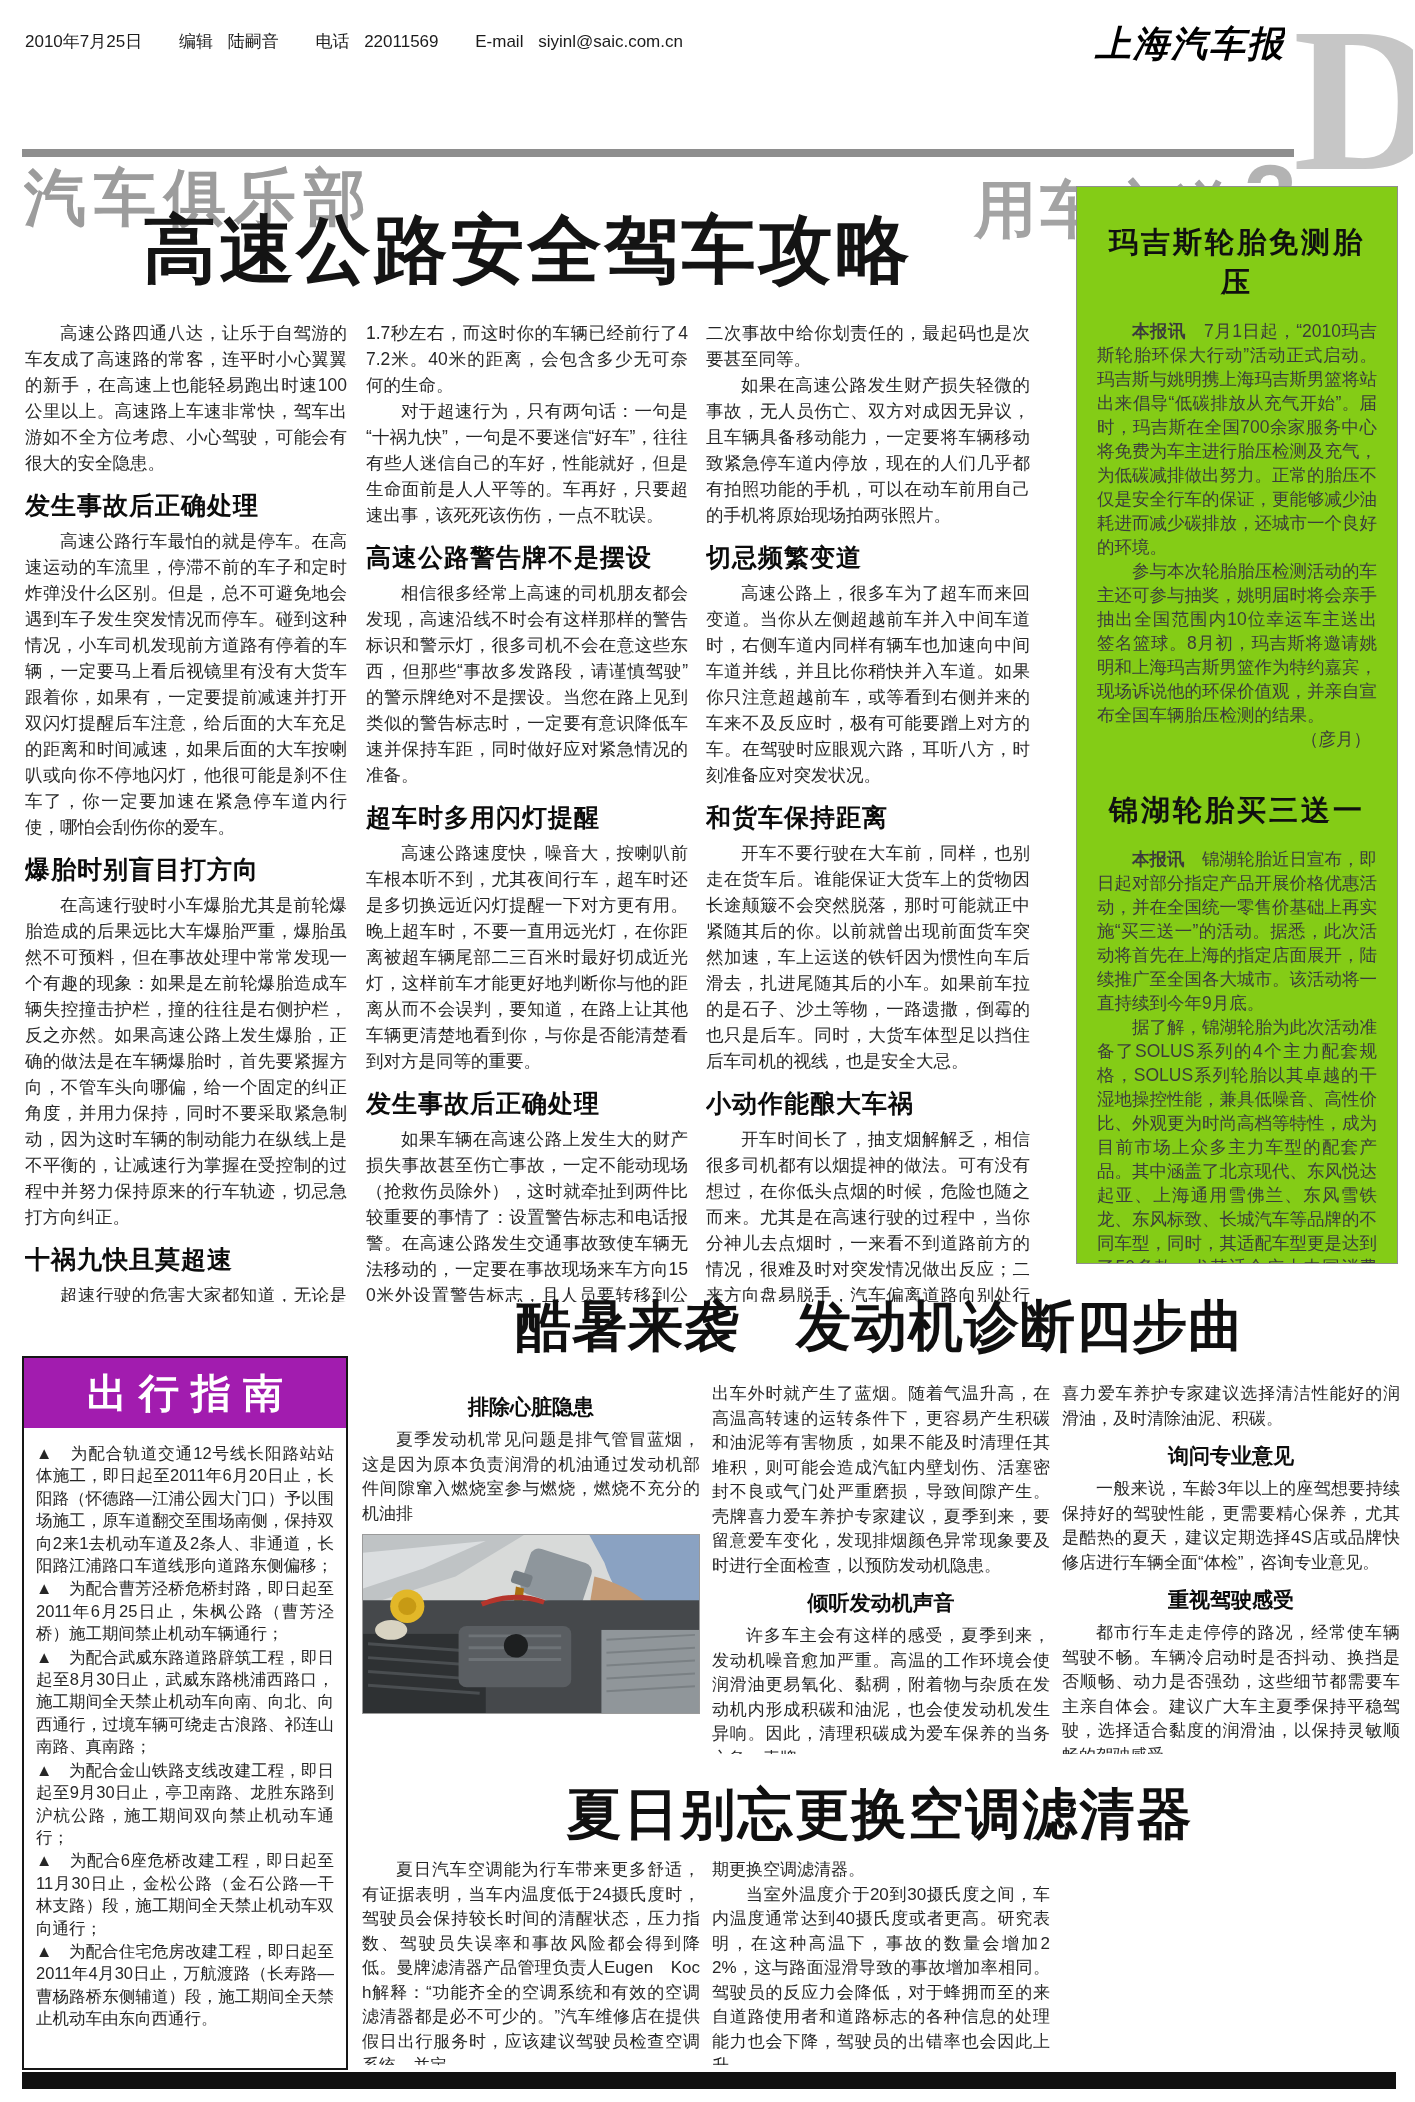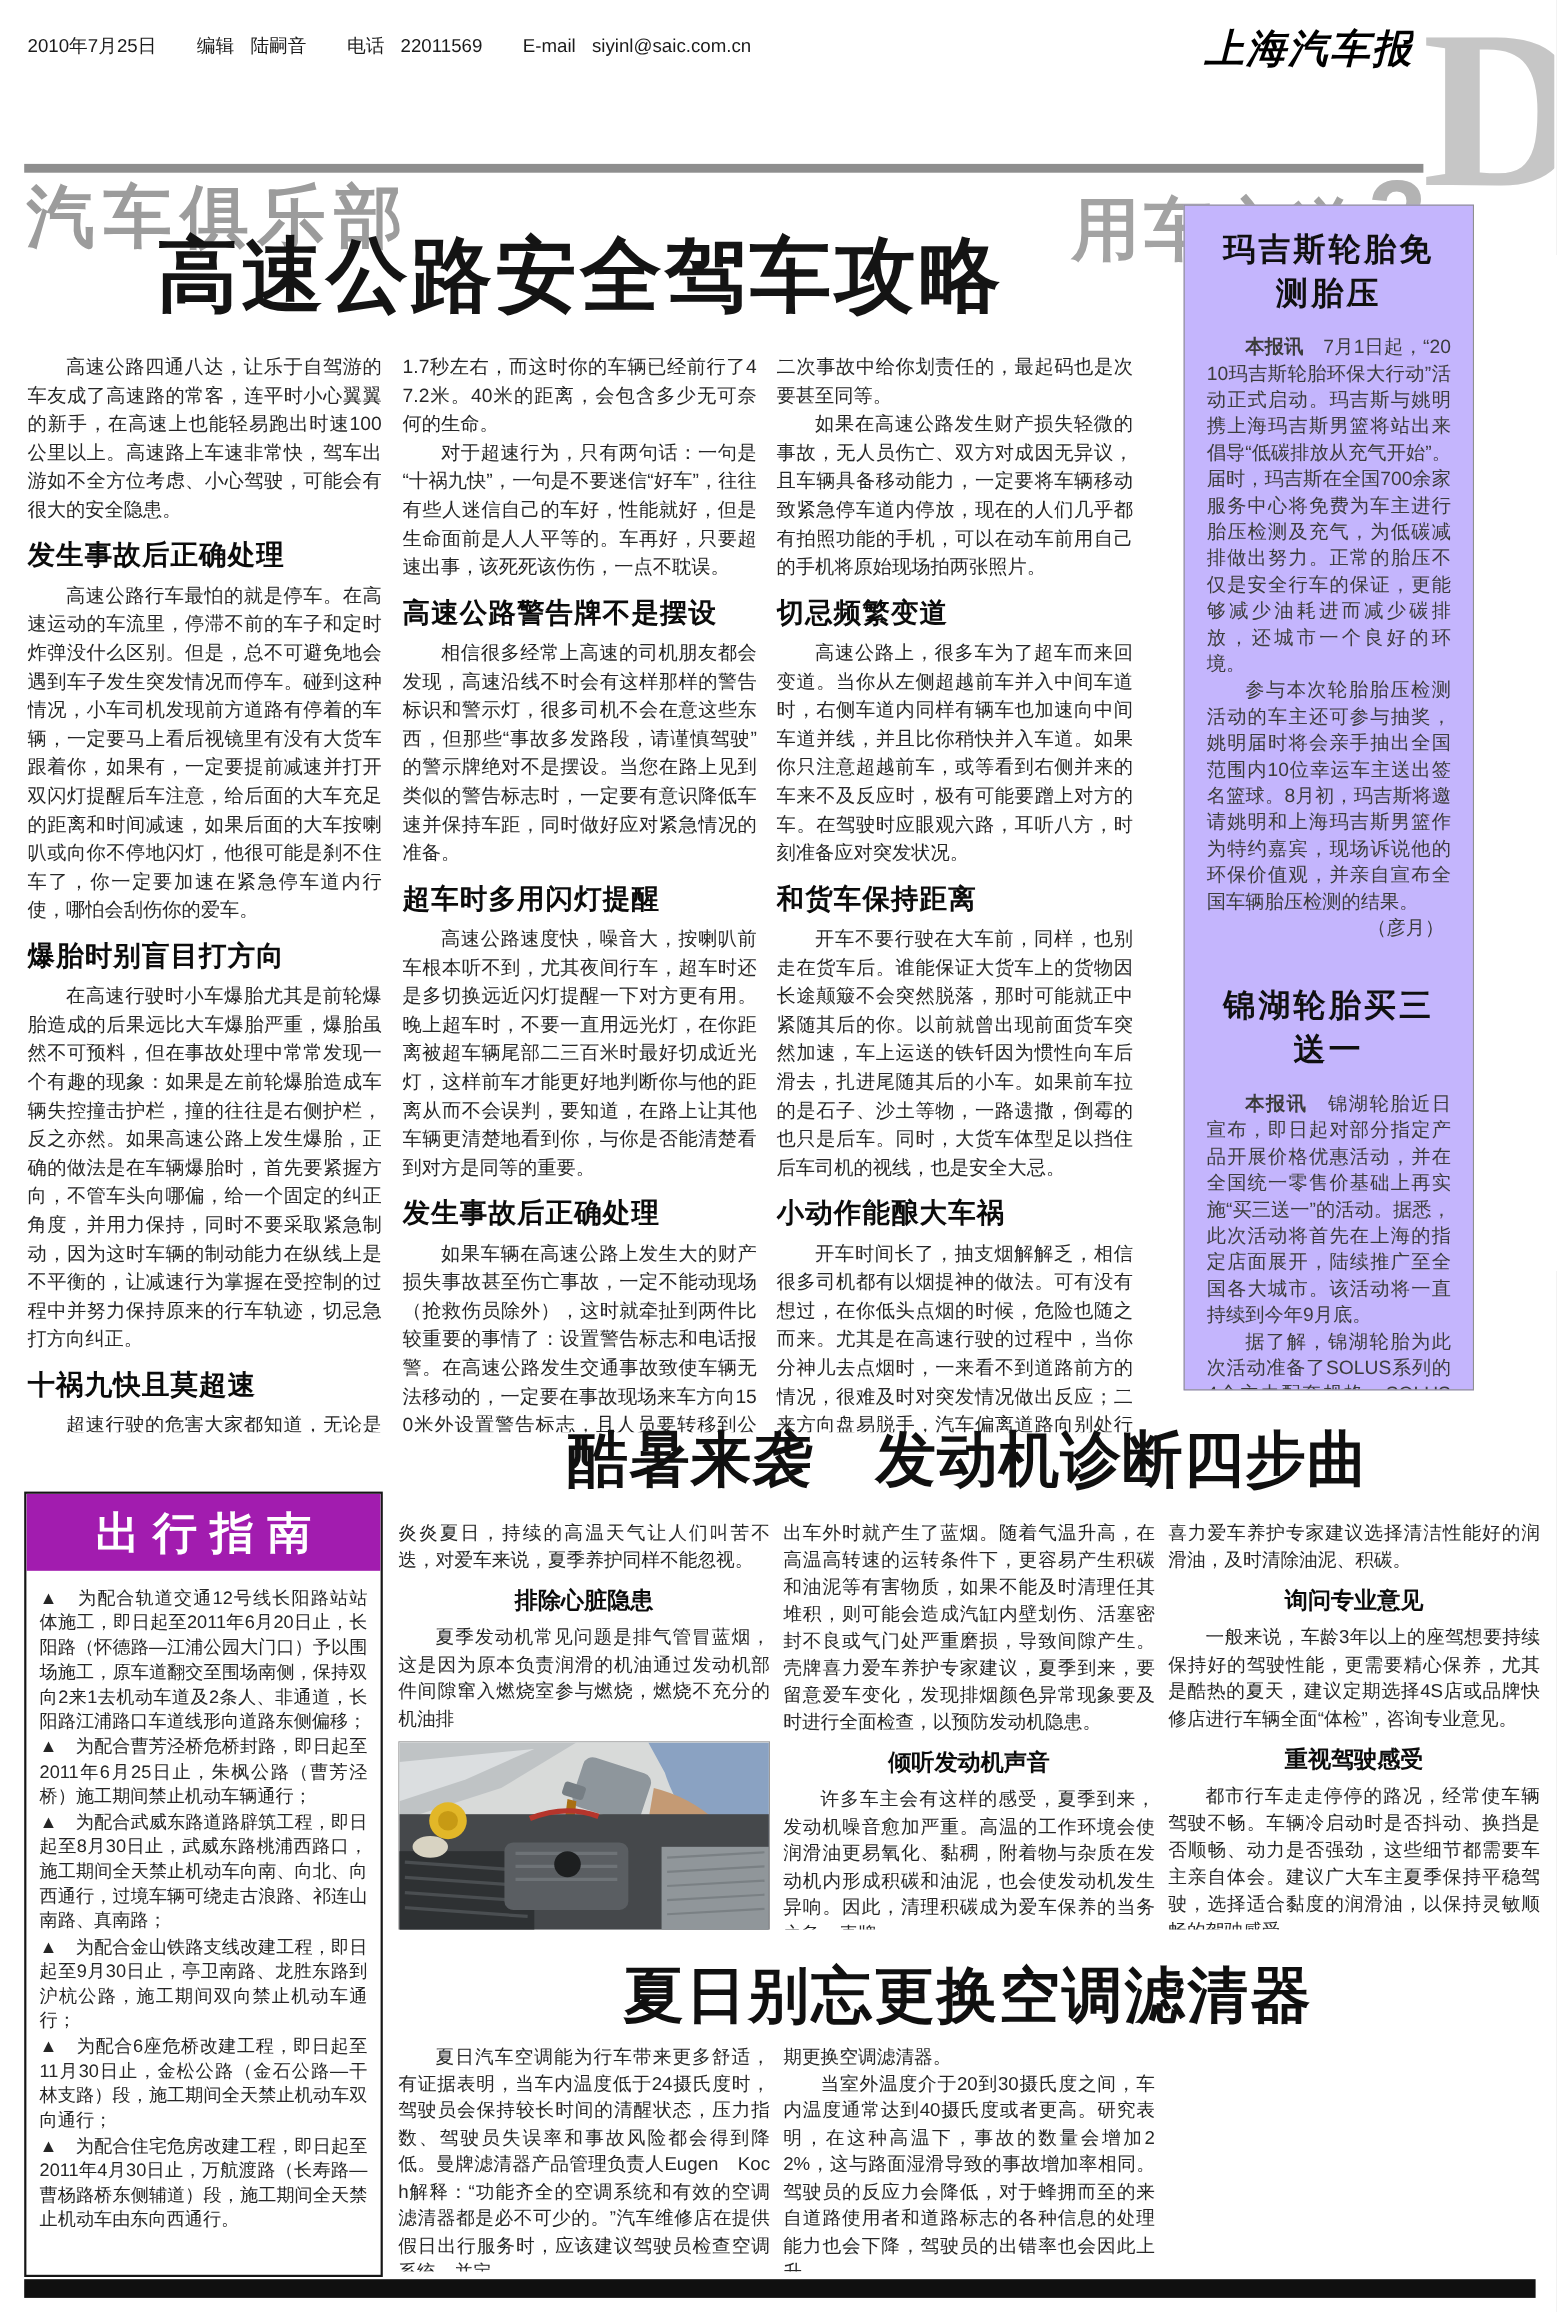--- a/index.html
+++ b/index.html
@@ -34,22 +34,22 @@
   .col3{left:706px;width:324px;}
   .item{margin:0;}
   .t-p{text-indent:2em;}
   .t-pc{text-indent:0;}
   .t-h{font-size:25px;font-weight:700;color:#0c0c0c;margin:13px 0 7px;letter-spacing:1px;text-indent:0;line-height:32px;}
   .t-h2{font-size:21px;font-weight:700;color:#0c0c0c;margin:11px 0 7px;text-align:center;text-indent:0;line-height:28px;}
   .t-sig{text-align:right;text-indent:0;padding-right:6px;}
   .lead{font-weight:700;}
 
   
-  .sidebar{left:1076px;top:186px;width:264px;height:1078px;background:#c4b5fd;
-        border:1px solid #8f8f8f;box-sizing:border-box;padding:20px 20px 0;}
+  .sidebar{left:1076px;top:186px;width:322px;height:1078px;background:#84cc16;
+        border:1px solid #8f8f8f;box-sizing:border-box;padding:36px 20px 0;}
   .sb-title{font-family:"Liberation Serif","DejaVu Serif",serif;font-weight:700;font-size:29px;
         letter-spacing:3px;text-align:center;color:#101010;margin:0 0 16px;}
   .sb-body{font-size:17.5px;line-height:24px;color:#3c3c3c;text-align:justify;
         text-justify:inter-character;word-break:break-all;}
   .sb-art2{margin-top:40px;}
 
   
   .guide{left:22px;top:1356px;width:326px;height:714px;border:2px solid #161616;
         box-sizing:border-box;background:#fff;}
   .guide-header{height:70px;background:#a21caf;display:flex;align-items:center;justify-content:center;
@@ -171,21 +171,20 @@
         <div class="g-item">▲　为配合6座危桥改建工程，即日起至11月30日止，金松公路（金石公路—干林支路）段，施工期间全天禁止机动车双向通行；</div>
         <div class="g-item">▲　为配合住宅危房改建工程，即日起至2011年4月30日止，万航渡路（长寿路—曹杨路桥东侧辅道）段，施工期间全天禁止机动车由东向西通行。</div>
       </div>
   </div>
 
   <div class="abs mid-title">酷暑来袭　发动机诊断四步曲</div>
 
   <div class="abs midcol midA">
     <div>
 
-    <div class="item t-pc"><span class="lead"></span><span>炎炎夏日，持续的高温天气让人们叫苦不迭，对爱车来说，夏季养护同样不能忽视。</span></div>
         <div class="item t-h2"><span class="lead"></span><span>排除心脏隐患</span></div>
         <div class="item t-p"><span class="lead"></span><span>夏季发动机常见问题是排气管冒蓝烟，这是因为原本负责润滑的机油通过发动机部件间隙窜入燃烧室参与燃烧，燃烧不充分的机油排</span></div>
       </div>
     <div class="photo">
       <svg viewBox="0 0 334 180" preserveAspectRatio="none">
         <rect width="334" height="180" fill="#cdd0d1"></rect>
         <rect x="0" y="0" width="334" height="70" fill="#d8dad9"></rect>
         <polygon points="0,0 160,0 92,42 0,72" fill="#bfc3c5"></polygon>
         <polygon points="0,18 122,6 60,34 0,54" fill="#dbdee0"></polygon>
         <path d="M225,0 L334,0 L334,98 L276,90 Q250,60 240,28 Z" fill="#8aa2c2"></path>

